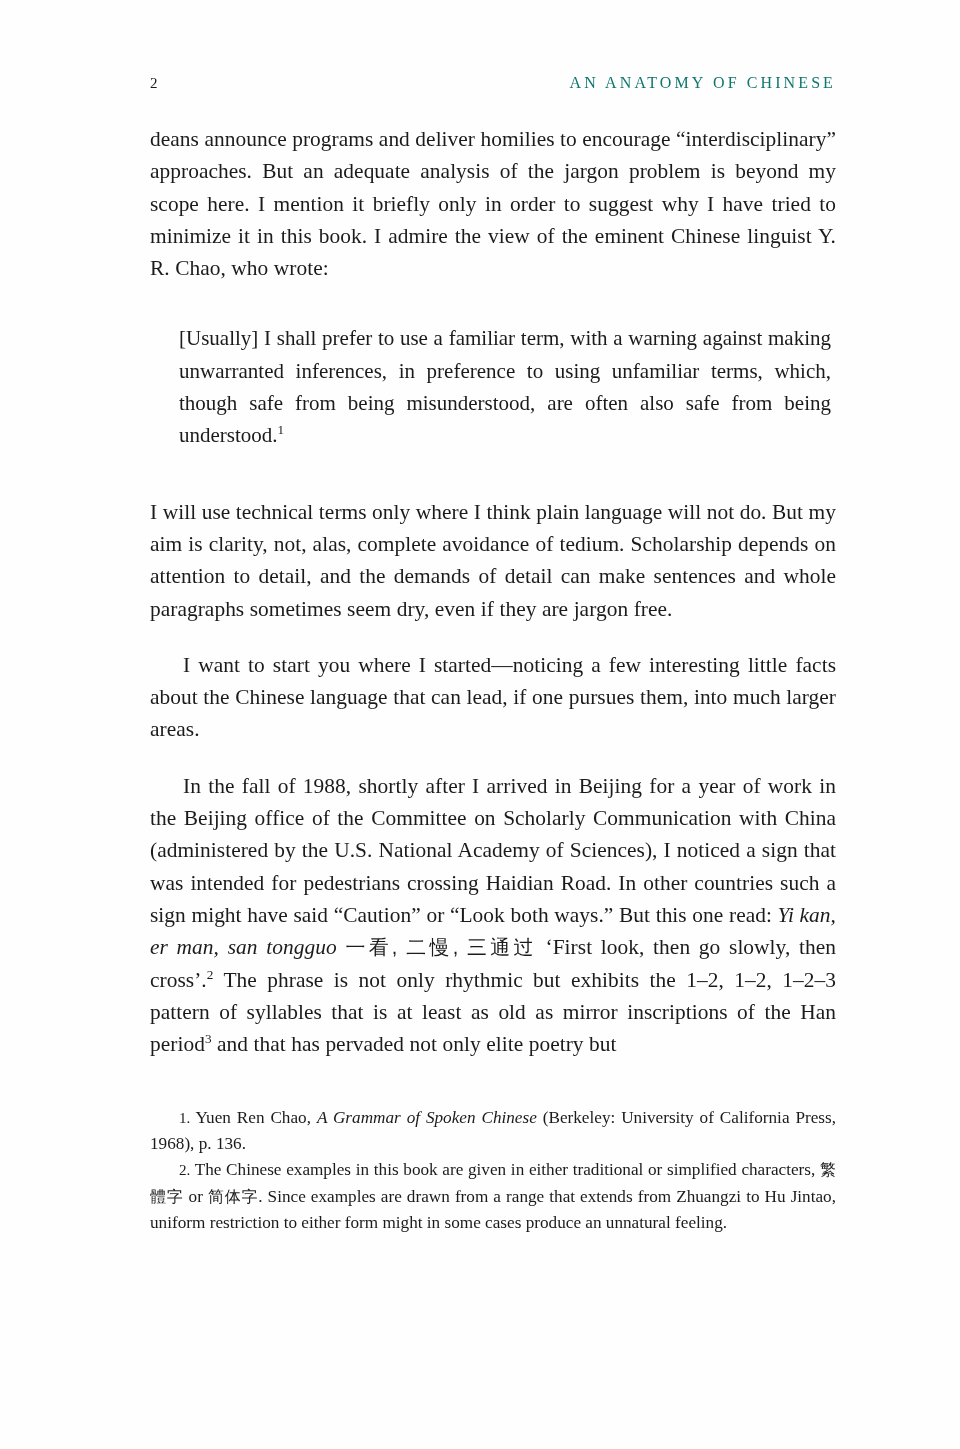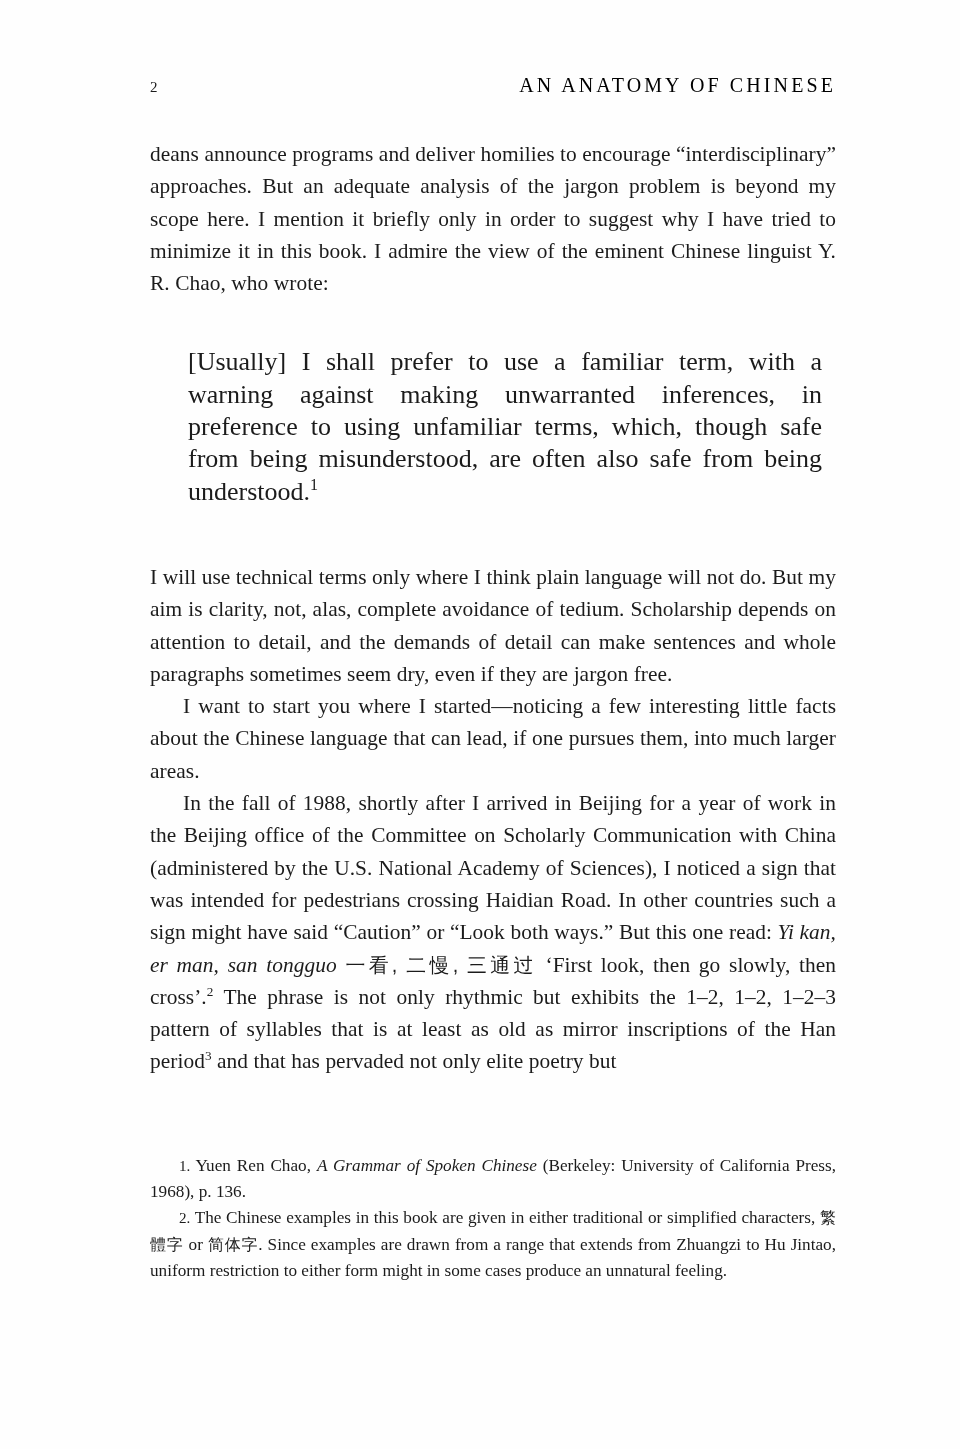--- a/index.html
+++ b/index.html
@@ -35,79 +35,79 @@
     display: flex;
     align-items: baseline;
     justify-content: space-between;
   }
   .folio {
     font-size: 15px;
     letter-spacing: 0.5px;
     color: #1b1b1b;
   }
   .head-title {
-    font-size: 20px;
+    font-size: 16px;
     letter-spacing: 3.1px;
     text-transform: uppercase;
-    color: #000000;
+    color: #0f766e;
     white-space: nowrap;
   }
 
   
   .textblock {
     position: absolute;
-    top: 138px;
+    top: 123px;
     left: 150px;
     width: 686px;
   }
 
   p.body {
     margin: 0;
     font-size: 21.4px;
     line-height: 32.3px;
     text-align: justify;
     text-justify: inter-word;
     letter-spacing: 0.04px;
     word-spacing: 0.1px;
     hyphens: manual;
     color: #1b1b1b;
   }
-  p.body.indent { text-indent: 33px; }
+  p.body.indent { text-indent: 33px; margin-top: 24px; }
 
   
   blockquote.extract {
     margin: 0;
     padding: 0;
     width: 664px;
     margin-left: 23px;
   }
   blockquote.extract p {
-    margin: 15px;
-    font-size: 26px;
+    margin: 6px;
+    font-size: 21px;
     line-height: 32.3px;
     text-align: justify;
     color: #1b1b1b;
   }
 
   .sp-quote-before { height: 32px; }
   .sp-quote-after  { height: 38px; }
 
   sup.fnref {
     font-size: 0.62em;
     vertical-align: super;
     line-height: 0;
   }
 
   .pinyin { font-style: italic; }
   .hanzi  { font-family: Liberation Sans, sans-serif; font-size: 0.93em; }
 
   
   .footnotes {
     position: absolute;
-    top: 1153px;
+    top: 1105px;
     left: 150px;
     width: 686px;
   }
   .footnotes p {
     margin: 0;
     font-size: 17.2px;
     line-height: 26.2px;
     text-align: justify;
     text-indent: 29px;
     color: #1b1b1b;

